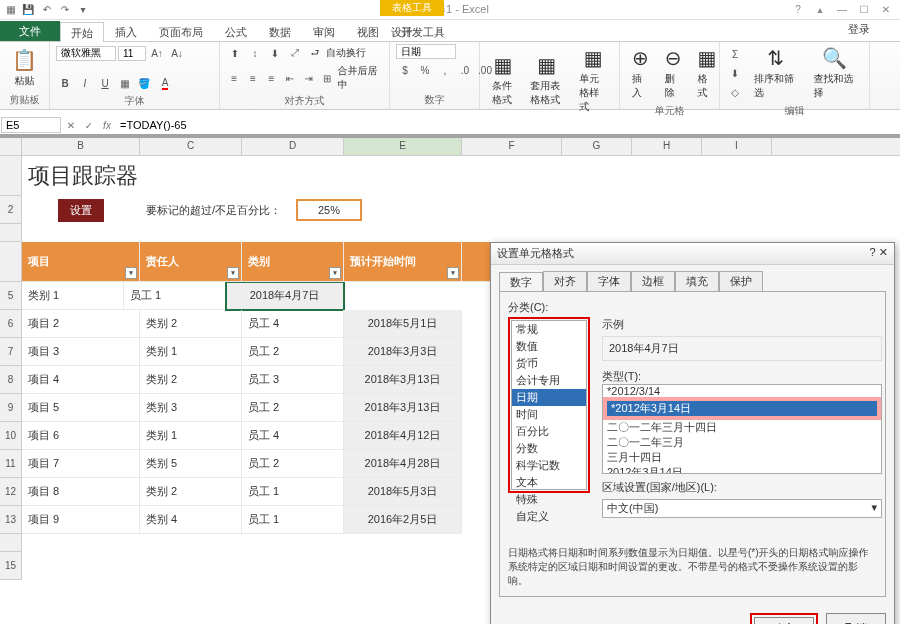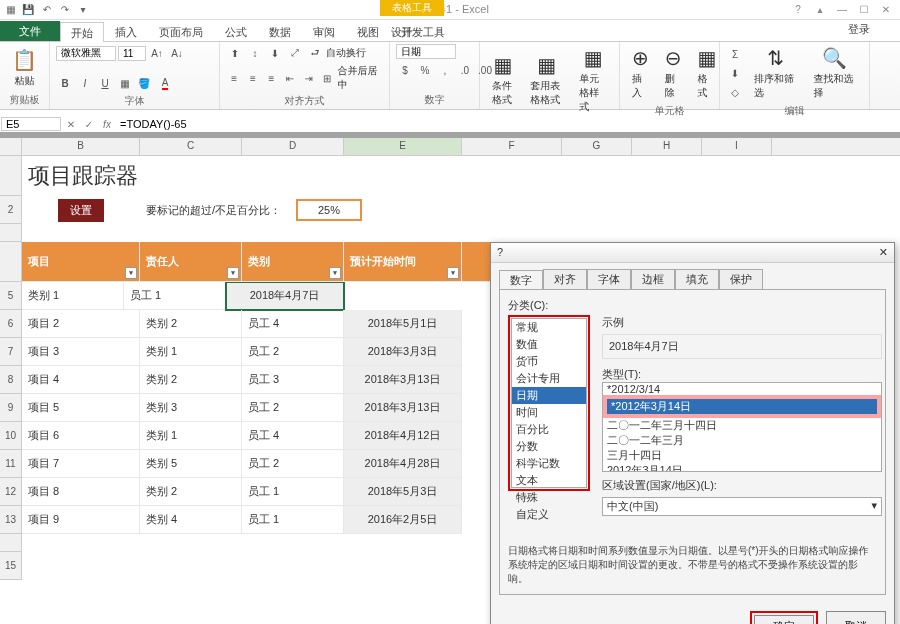--- a/index.html
+++ b/index.html
@@ -31,21 +31,21 @@
 .big-btn { display: flex; flex-direction: column; align-items: center; padding: 2px 6px; gap: 2px; }
 .big-btn .icon { font-size: 20px; }
 .big-btn .label { font-size: 10px; }
 .small-btn { width: 18px; height: 18px; display: inline-flex; align-items: center; justify-content: center; font-size: 10px; color: #555; border: 1px solid transparent; }
 .font-box, .size-box { border: 1px solid #ccc; font-size: 10px; padding: 1px 4px; background: #fff; }
 .font-box { width: 60px; }
 .size-box { width: 28px; }
 .format-combo { border: 1px solid #ccc; font-size: 10px; padding: 1px 4px; background: #fff; width: 60px; }
 
 
-.name-formula { height: 22px; display: flex; border-bottom: 6px solid #a3a3a3; margin-top: 6px; }
+.name-formula { height: 22px; display: flex; border-bottom: 4px solid #a3a3a3; margin-top: 6px; }
 .name-box { width: 60px; border: 1px solid #ccc; font-size: 11px; padding: 2px 4px; margin: 1px; }
 .fx-area { display: flex; align-items: center; flex: 1; }
 .fx-btn { width: 18px; text-align: center; font-size: 10px; color: #777; }
 .formula-input { flex: 1; font-size: 11px; padding: 2px 4px; border: none; outline: none; }
 
 
 .sheet-area { position: relative; }
 .col-headers { display: flex; height: 18px; background: #f0f0f0; border-bottom: 1px solid #ccc; }
 .corner { width: 22px; border-right: 1px solid #ccc; }
 .col-h { border-right: 1px solid #ccc; text-align: center; font-size: 10px; color: #555; padding-top: 2px; }
@@ -399,20 +399,21 @@
           <div class="cell col-E date-col">2016年2月5日</div>
       </div>
       <div class="row" style="height:18px"></div>
       <div class="row"></div>
     </div>
   </div>
 </div>
 
 <div class="dialog">
   <div class="dialog-title">
+    <span>设置单元格格式</span>
     <span>?</span>&nbsp;
     <span>✕</span>
   </div>
   <div class="dialog-tabs">
     <div class="dialog-tab active">数字</div>
     <div class="dialog-tab">对齐</div>
     <div class="dialog-tab">字体</div>
     <div class="dialog-tab">边框</div>
     <div class="dialog-tab">填充</div>
     <div class="dialog-tab">保护</div>

